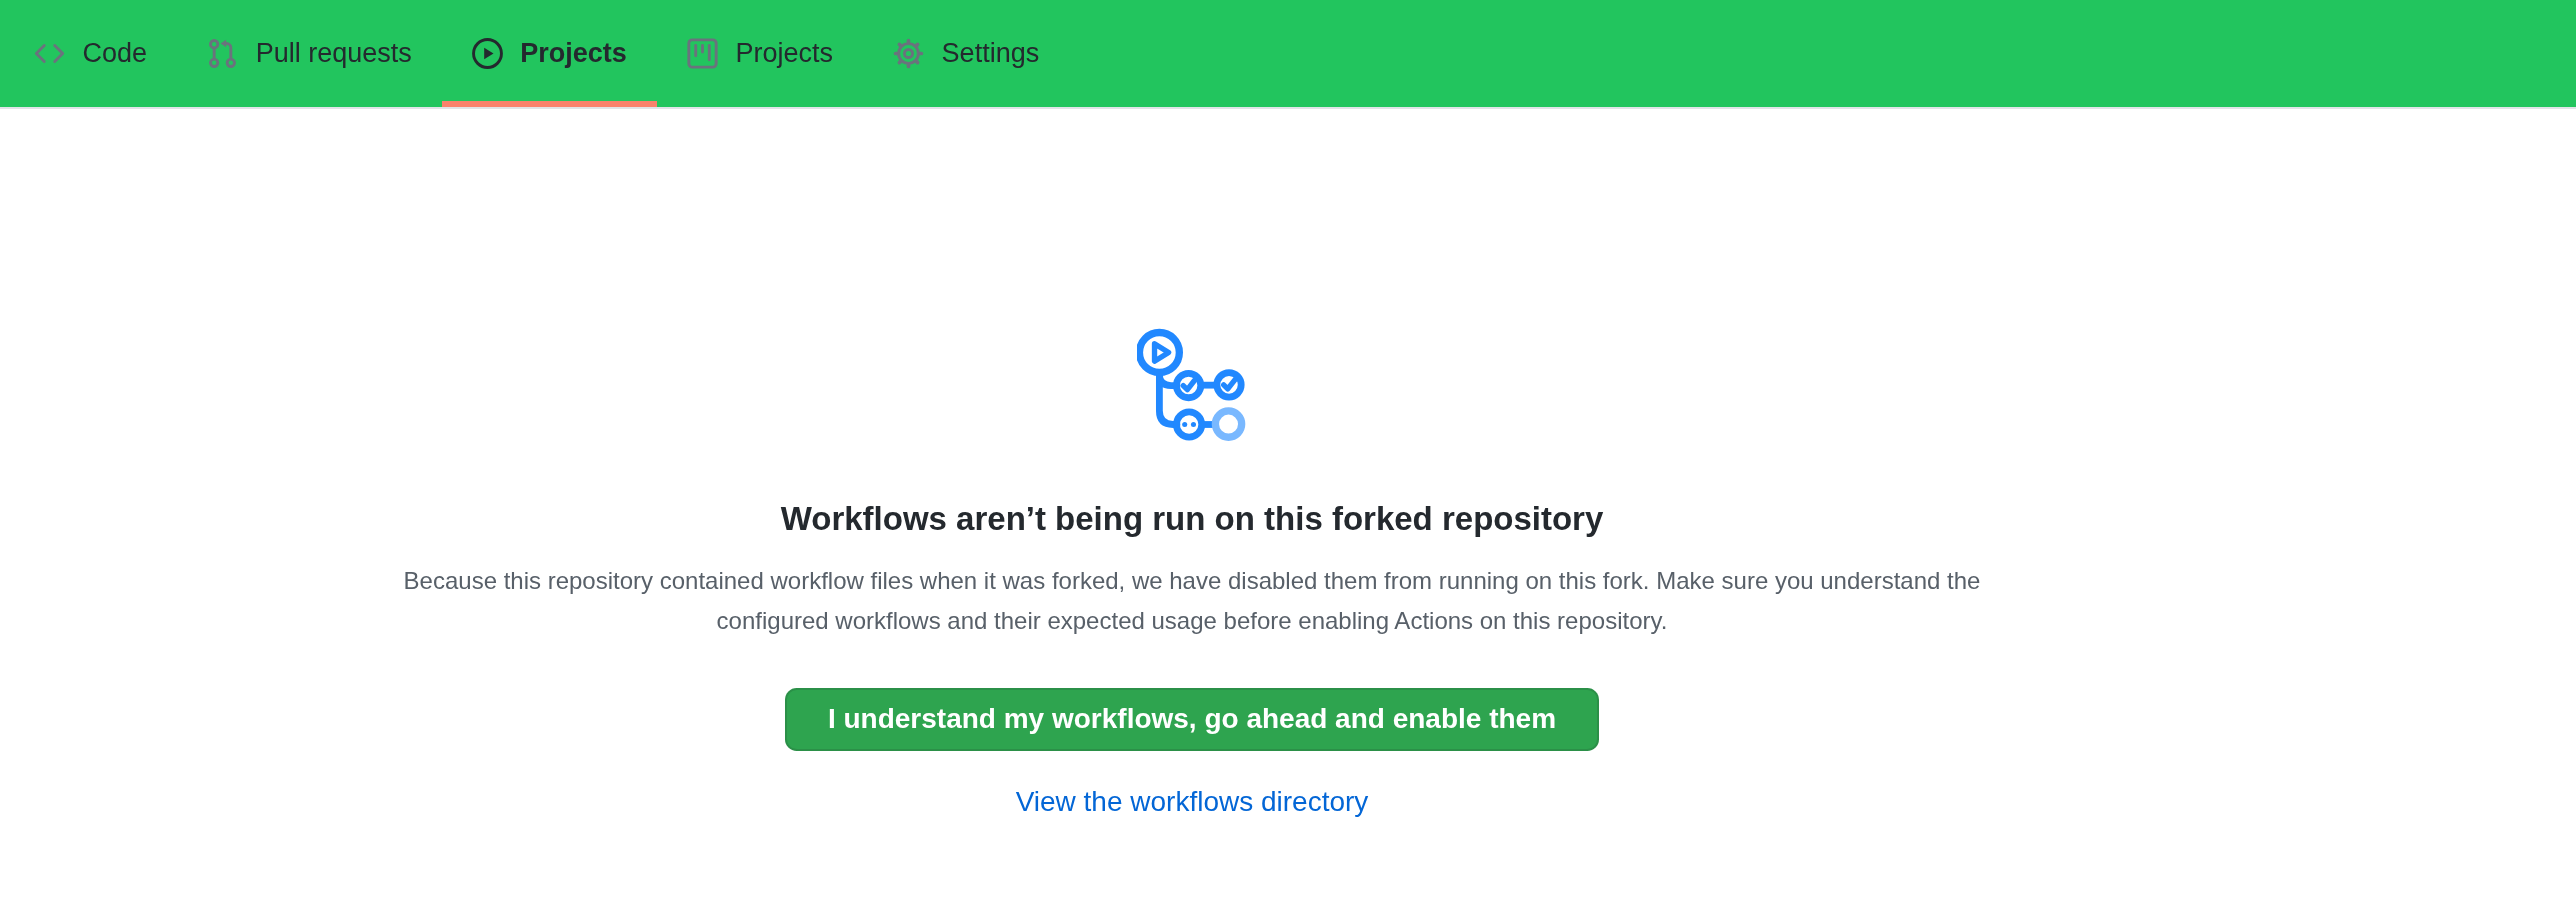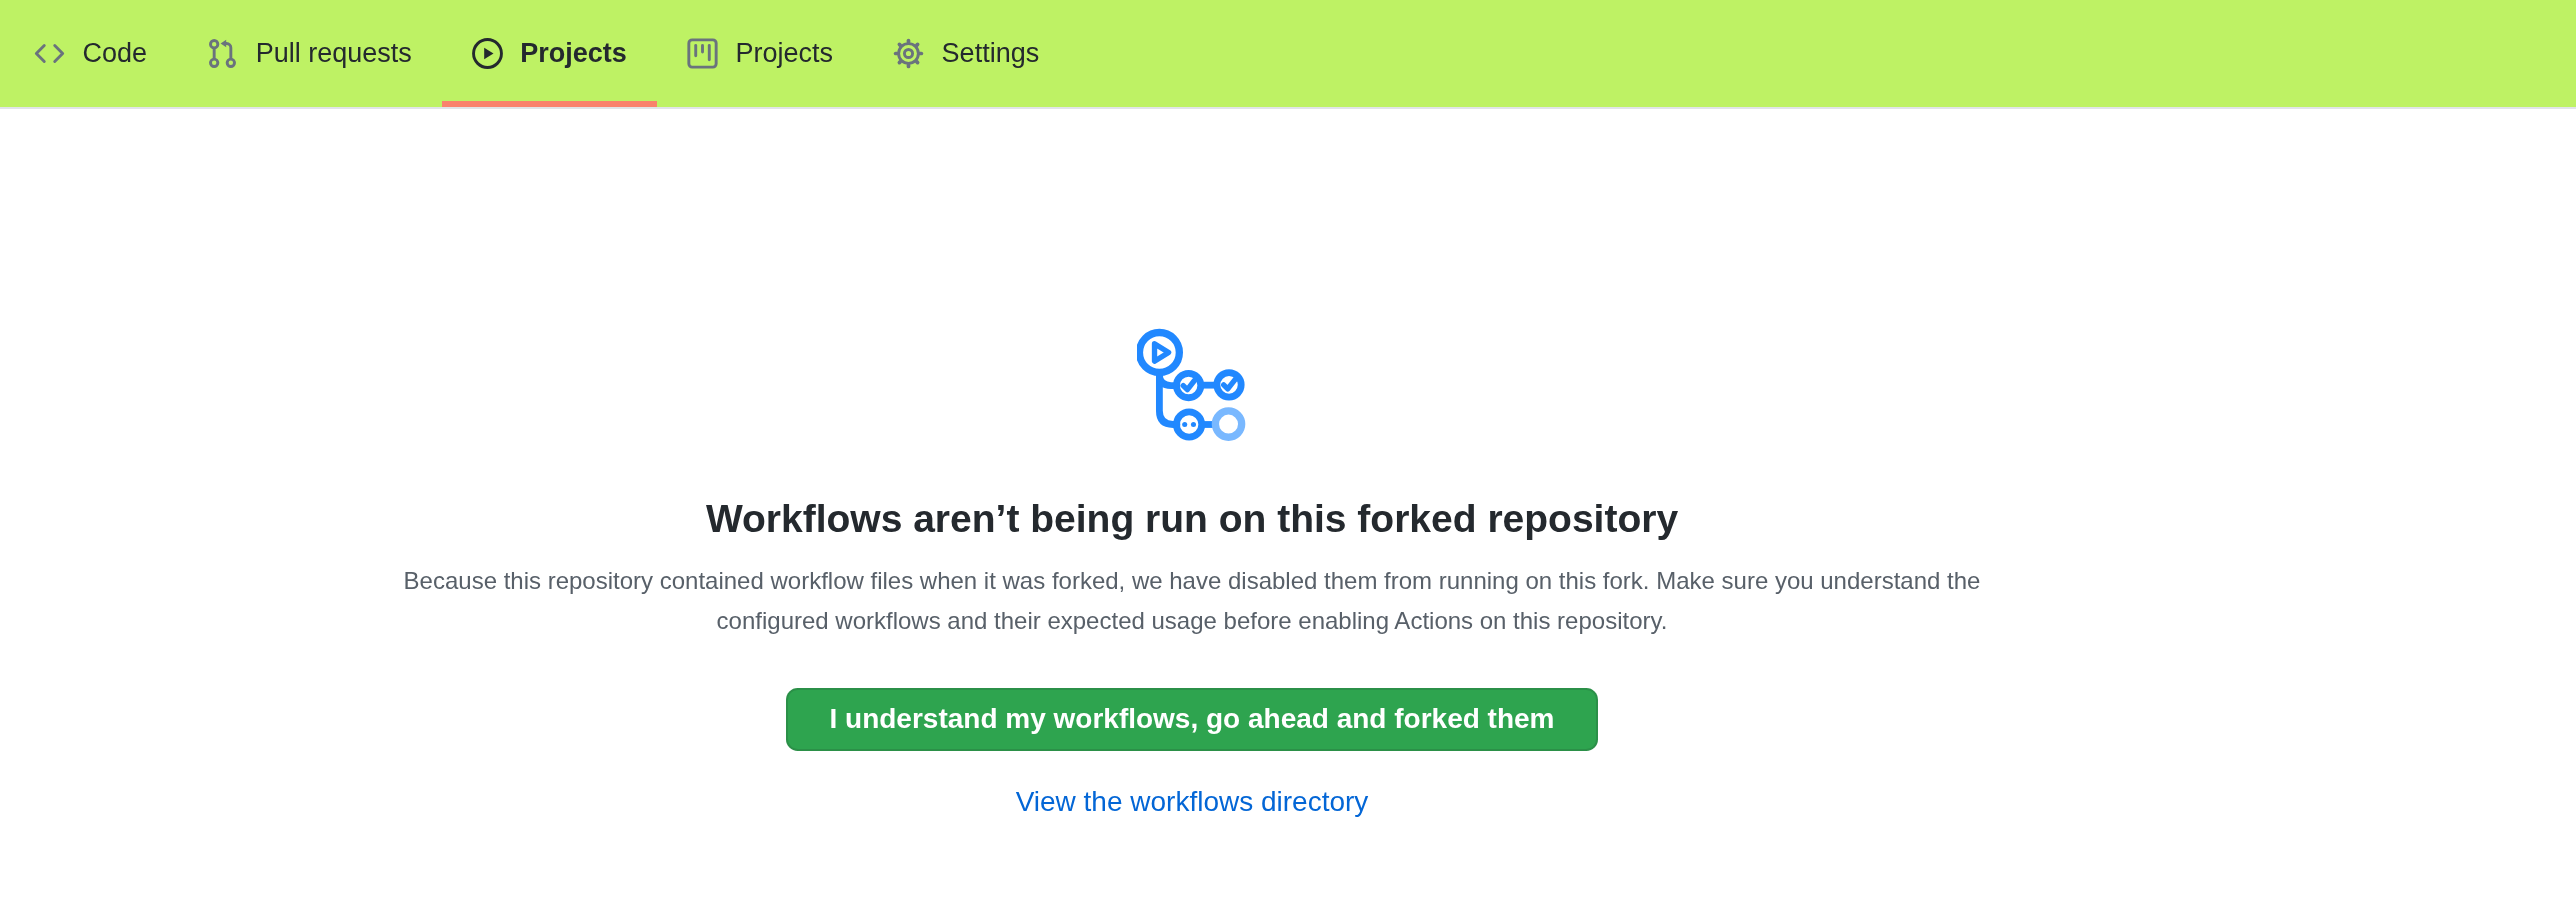--- a/index.html
+++ b/index.html
@@ -7,21 +7,21 @@
   body {
     font-family: "Liberation Sans", sans-serif;
     background: #ffffff;
     color: #24292e;
     overflow: hidden;
   }
 
   
   .tabnav {
     height: 109px;
-    background: #bef264;
+    background: #22c55e;
     border-bottom: 2.9px solid #e1e4e8;
     display: flex;
     align-items: stretch;
     padding-left: 3.9px;
   }
   .tab {
     display: flex;
     align-items: center;
     gap: 17.6px;
     padding: 0 30px;
@@ -37,21 +37,21 @@
   .tab.selected svg { color: #24292e; }
 
   
   .content-col { width: 2384px; }
   .blankslate { text-align: center; padding-top: 219px; }
 
   .workflow-illustration { width: 111px; height: 119px; display: inline-block; }
 
   .bs-heading {
     margin-top: 45px;
-    font-size: 39px;
+    font-size: 33px;
     line-height: 45px;
     font-weight: 700;
     color: #24292e;
   }
   .bs-desc {
     margin: 19.5px auto 0;
     max-width: 1593px;
     font-size: 24px;
     line-height: 40px;
     color: #586069;
@@ -173,21 +173,21 @@
         <circle cx="49" cy="99" r="2.6"></circle>
         <circle cx="58" cy="99" r="2.6"></circle>
       </g>
     </svg>
 
     <h2 class="bs-heading">Workflows aren’t being run on this forked repository</h2>
 
     <p class="bs-desc">Because this repository contained workflow files when it was forked, we have disabled them from running on this fork. Make sure you understand the configured workflows and their expected usage before enabling Actions on this repository.</p>
 
     <div>
-      <button class="bs-button">I understand my workflows, go ahead and forked them</button>
+      <button class="bs-button">I understand my workflows, go ahead and enable them</button>
     </div>
 
     <div class="bs-link-row">
       <a class="bs-link">View the workflows directory</a>
     </div>
 
   </div>
 </main>
 
 

